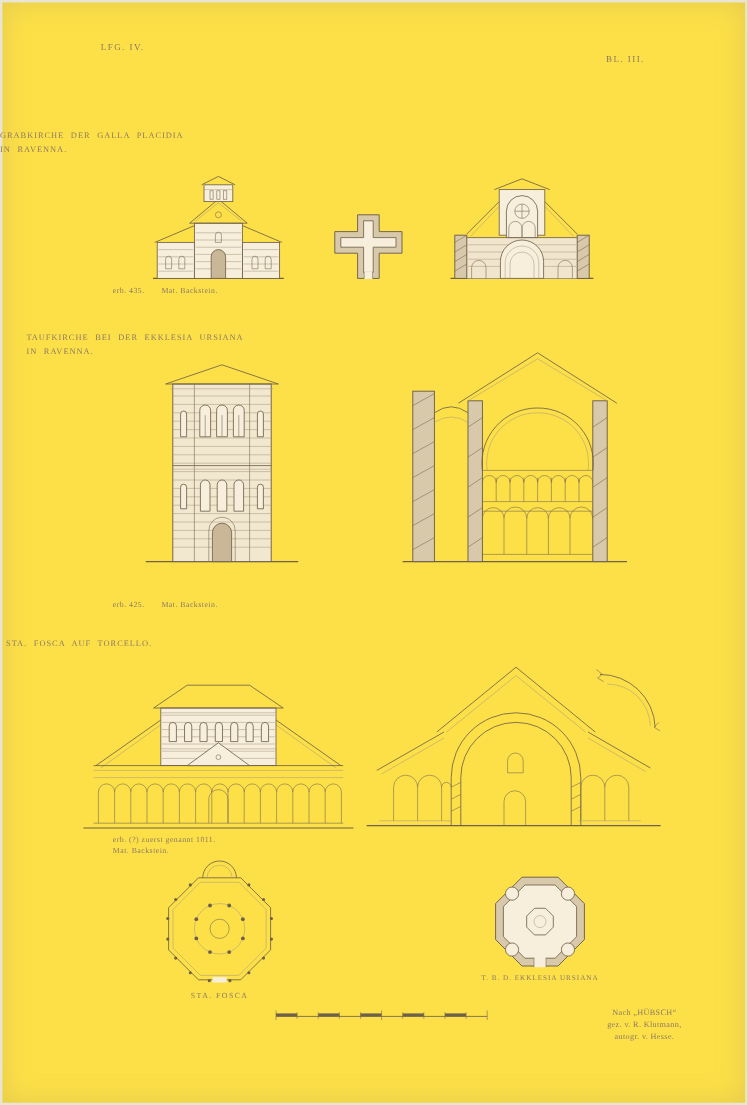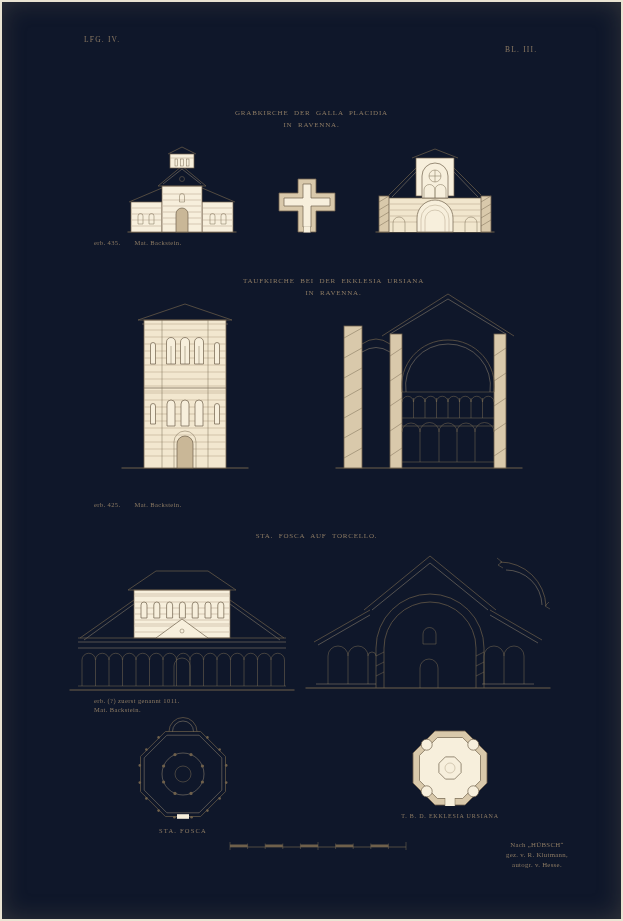--- a/index.html
+++ b/index.html
@@ -1,21 +1,21 @@
 <!DOCTYPE html>
 <html><head>
 <meta charset="utf-8">
 <style>
   html,body{margin:0;padding:0;background:#d8d5cf;}
-  .page{position:relative;width:623px;height:921px;background:#0f172a;
+  .page{position:relative;width:623px;height:921px;background:#fde047;
         font-family:"Liberation Serif","DejaVu Serif",serif;color:#8c7a63;
         box-shadow:inset 0 0 0 2px #eae4d3, inset 0 0 26px rgba(150,135,105,.28);
         overflow:hidden;}
   .t-ref{position:absolute;font-size:7.5px;letter-spacing:1.2px;color:#8c7a63;}
-  .t-title{position:absolute;left:0;right:0;text-align:center;font-size:7px;
+  .t-title{position:absolute;left:0;right:0;text-align:left;font-size:7px;
            letter-spacing:.8px;word-spacing:3px;color:#8c7a63;}
   .t-cap{position:absolute;font-size:6.5px;letter-spacing:.4px;color:#8c7a63;}
   .t-cap .gap{margin-left:14px;}
   .t-label{position:absolute;font-size:6.5px;letter-spacing:1.2px;text-align:center;color:#8c7a63;}
   .t-label.small{font-size:6px;letter-spacing:.8px;}
   .t-credit{position:absolute;font-size:6.8px;letter-spacing:.3px;text-align:center;
             line-height:1.5;color:#8c7a63;}
   svg{position:absolute;overflow:visible;}
   .s1{stroke:#6f604b;stroke-width:1;fill:none;stroke-linecap:square;}
   .s07{stroke:#6f604b;stroke-width:.7;fill:none;}

